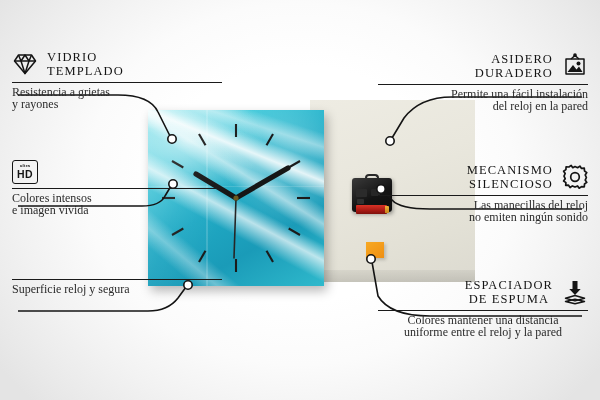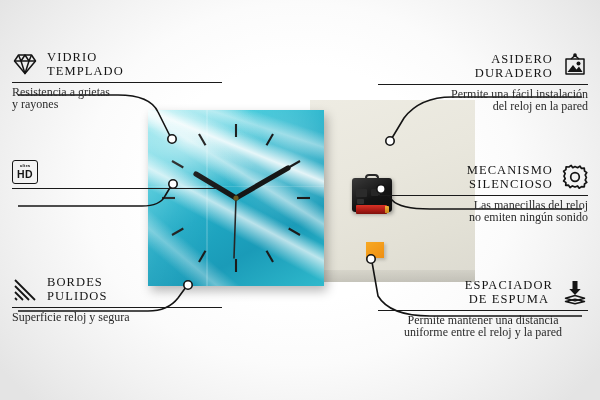--- a/index.html
+++ b/index.html
@@ -209,35 +209,25 @@
   </div>
 
   <div class="callout left" style="top:160px;">
     <div class="co-head">
       <div class="ico hd-badge">
         <span class="u">ultra</span>
         <span class="h">HD</span>
       </div>
     </div>
     <div class="co-rule"></div>
+    <div class="co-desc">Colores intensos
+e imagen vívida</div>
   </div>
 
   <div class="callout left" style="top:275px;">
-    <div class="co-head">
-      <svg class="ico" viewBox="0 0 26 26">
-        <g stroke="#141414" stroke-width="1.8" stroke-linecap="butt">
-          <line x1="3" y1="4" x2="23" y2="24"></line>
-          <line x1="3" y1="10" x2="17" y2="24"></line>
-          <line x1="3" y1="16" x2="11" y2="24"></line>
-          <line x1="3" y1="22" x2="5" y2="24"></line>
-        </g>
-      </svg>
-      <div class="co-title">BORDES
-PULIDOS</div>
-    </div>
     <div class="co-rule"></div>
     <div class="co-desc">Superficie reloj y segura</div>
   </div>
 
   <div class="callout right" style="top:163px;">
     <div class="co-head">
       <svg class="ico" viewBox="0 0 26 26">
         <g fill="none" stroke="#141414" stroke-width="1.7" stroke-linejoin="round">
           <path d="M13 2.5 l2.6 1.2 2.3-1.6 1.6 2.3 2.8-.2 .2 2.8 2.3 1.6 -1.6 2.3 1.2 2.6 -1.2 2.6 1.6 2.3 -2.3 1.6 -.2 2.8 -2.8-.2 -2.3 1.6 -1.6-2.3 -2.6 1.2 -2.6-1.2 -2.3 1.6 -1.6-2.3 -2.8 .2 .2-2.8 -2.3-1.6 1.6-2.3 -1.2-2.6 1.2-2.6 -1.6-2.3 2.3-1.6 .2-2.8 2.8 .2 2.3-1.6 1.6 2.3 Z"></path>
           <circle cx="13" cy="13" r="4.3"></circle>
@@ -276,17 +266,17 @@
         <g fill="none" stroke="#141414" stroke-width="1.5" stroke-linejoin="round">
           <path d="M10.5 2 h5 v8 h3.2 L13 16 L7.3 10 h3.2 Z" fill="#141414" stroke="none"></path>
           <path d="M13 16.5 L22.5 19.2 L13 21.9 L3.5 19.2 Z"></path>
           <path d="M13 20.2 L22.5 22.4 L13 24.8 L3.5 22.4 Z"></path>
         </g>
       </svg>
       <div class="co-title">ESPACIADOR
 DE ESPUMA</div>
     </div>
     <div class="co-rule"></div>
-    <div class="co-desc">Permite mantener una distancia
+    <div class="co-desc">Colores mantener una distancia
 uniforme entre el reloj y la pared</div>
   </div>
 
 </div>
 
 </body></html>

